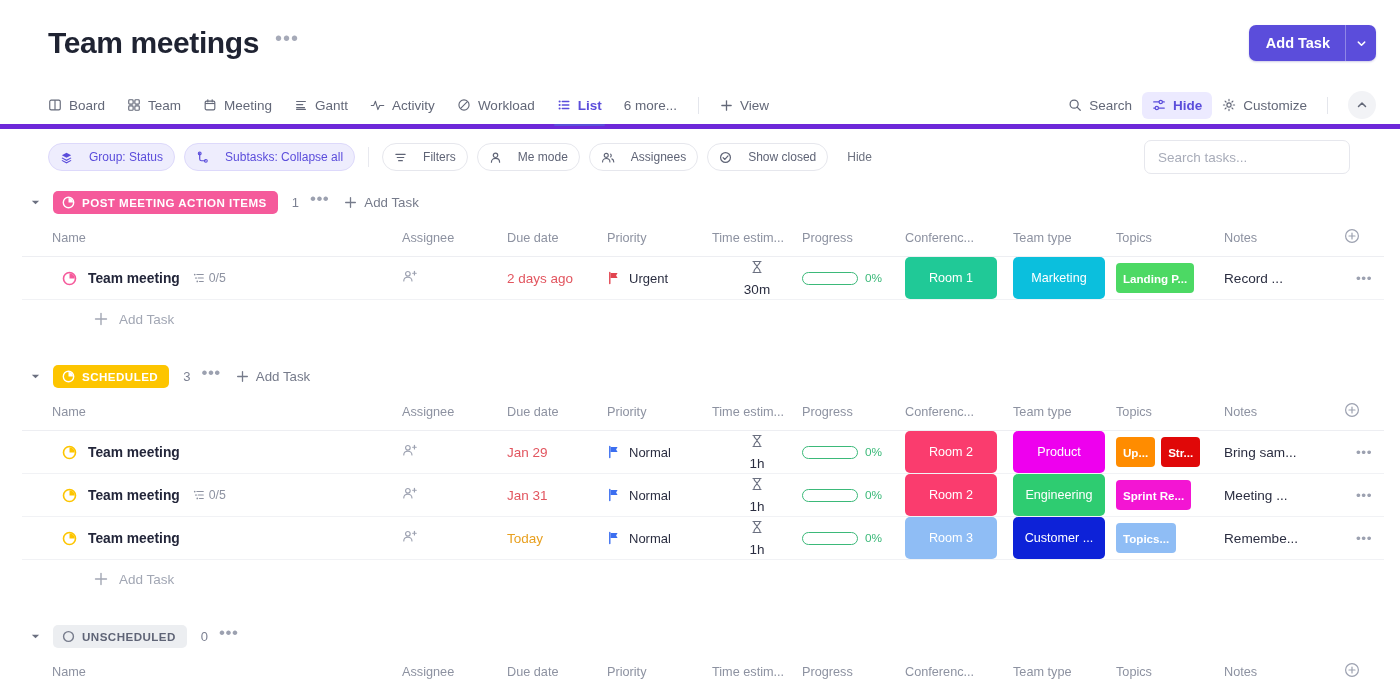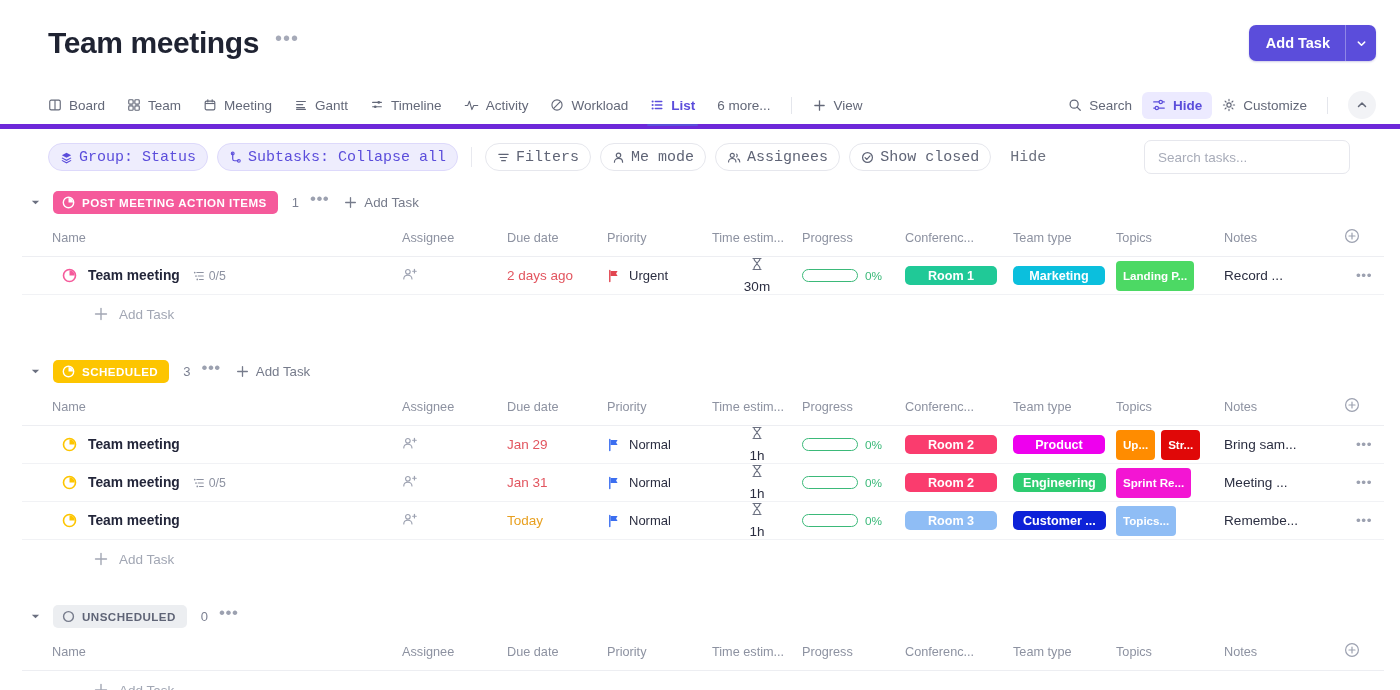--- a/index.html
+++ b/index.html
@@ -89,25 +89,25 @@
     color: #636878; cursor: pointer; margin-left: 10px;
   }
 
   
   .filterbar {
     height: 56px;
     display: flex; align-items: center;
     padding: 0 50px 0 48px;
   }
   .chip {
-    display: flex; align-items: center; gap: 6px;
+    display: flex; align-items: center; gap: 16px;
     height: 28px; padding: 0 11px;
     border-radius: 16px;
-    font-size: 15px;
-    cursor: pointer; white-space: nowrap; font-family: Liberation Mono, monospace;
+    font-size: 12px;
+    cursor: pointer; white-space: nowrap;
   }
   .chip.violet { background: #eeedfd; color: #5b4ddb; border: 1px solid #ddd9fb; }
   .chip.ghost { background: #fff; color: #5f6476; border: 1px solid #e6e7ed; }
   .chip.bare { background: transparent; color: #6c717f; border: none; padding: 0 10px; }
   .chipgap { width: 9px; }
   .fsep { width: 1px; height: 20px; background: #e8e9ef; margin: 0 13px; }
 
   .searchbox {
     width: 206px; height: 34px;
     border: 1px solid #e6e7ed; border-radius: 7px;
@@ -187,22 +187,22 @@
   .time { display: flex; align-items: center; gap: 8px; color: #2b2e41; font-size: 13.5px; flex-direction: column; }
   .progress { display: flex; align-items: center; gap: 7px; }
   .pbar {
     width: 56px; height: 13px; border-radius: 7px;
     border: 1.3px solid #3bb979; background: #fff;
   }
   .ppct { font-size: 11.8px; color: #3bb979; }
 
   .tag {
     display: inline-flex; align-items: center; justify-content: center;
-    height: 19px; border-radius: 5px; padding: 0 10px;
-    font-size: 12.6px; font-weight: 700; color: #fff;
+    height: 42px; border-radius: 5px; padding: 0 10px;
+    font-size: 12.6px; font-weight: 400; color: #fff;
     max-width: 100%; overflow: hidden; white-space: nowrap;
   }
   .tag.wide { min-width: 92px; }
   .tag.small { height: 30px; border-radius: 4px; padding: 0 7px; font-size: 11.6px; font-weight: 700; }
   .tagwrap { display: flex; align-items: center; gap: 6px; }
   .notes { color: #2b2e41; font-size: 13.6px; }
   .rowdots { color: #9ca1b0; font-size: 17px; text-align: center; cursor: pointer; letter-spacing: .5px; }
 
   .addtask-row {
     display: flex; align-items: center; gap: 11px;
@@ -266,31 +266,20 @@
   <div class="vtab">
     <span class="icn">
       <svg width="14" height="14" viewBox="0 0 16 16">
           <line x1="3" y1="4" x2="13" y2="4" stroke="#636878" stroke-width="1.3" stroke-linecap="round"></line>
           <line x1="3" y1="7.5" x2="10" y2="7.5" stroke="#636878" stroke-width="1.3" stroke-linecap="round"></line>
           <line x1="3" y1="11" x2="12" y2="11" stroke="#636878" stroke-width="1.3" stroke-linecap="round"></line>
           <line x1="3" y1="13" x2="13" y2="13" stroke="#636878" stroke-width="1.3" stroke-linecap="round"></line>
         </svg>
     </span>
     <span>Gantt</span>
-  </div>
-  <div class="vtab">
-    <span class="icn">
-      <svg width="14" height="14" viewBox="0 0 16 16">
-          <line x1="3" y1="5" x2="13" y2="5" stroke="#636878" stroke-width="1.3" stroke-linecap="round"></line>
-          <circle cx="10" cy="5" r="1.5" fill="#636878"></circle>
-          <line x1="3" y1="10" x2="13" y2="10" stroke="#636878" stroke-width="1.3" stroke-linecap="round"></line>
-          <circle cx="6" cy="10" r="1.5" fill="#636878"></circle>
-        </svg>
-    </span>
-    <span>Timeline</span>
   </div>
   <div class="vtab">
     <span class="icn">
       <svg width="15" height="14" viewBox="0 0 18 16">
           <path d="M1.5 8.5h3l2-5 3 10 2.2-5h4.8" stroke="#636878" stroke-width="1.3" fill="none" stroke-linecap="round" stroke-linejoin="round"></path>
         </svg>
     </span>
     <span>Activity</span>
   </div>
   <div class="vtab">

